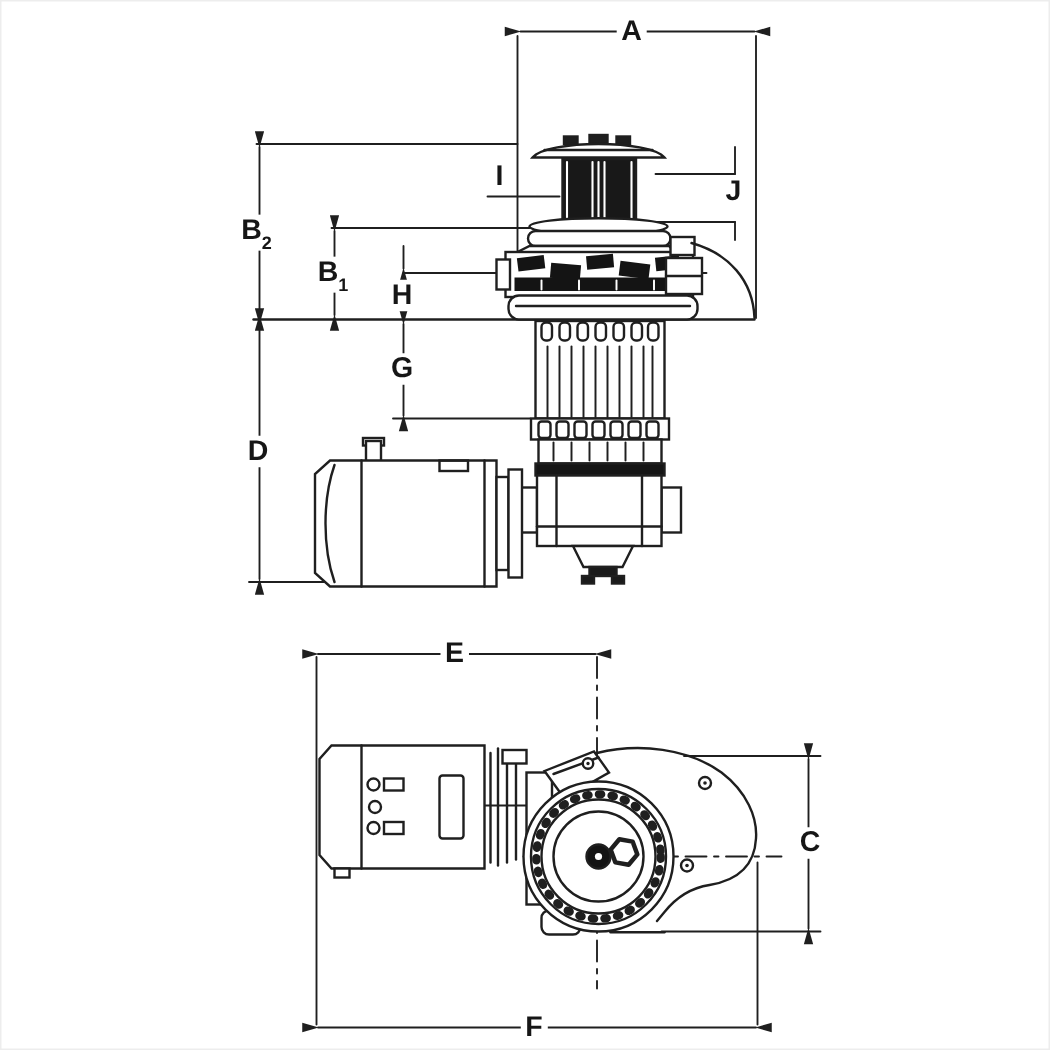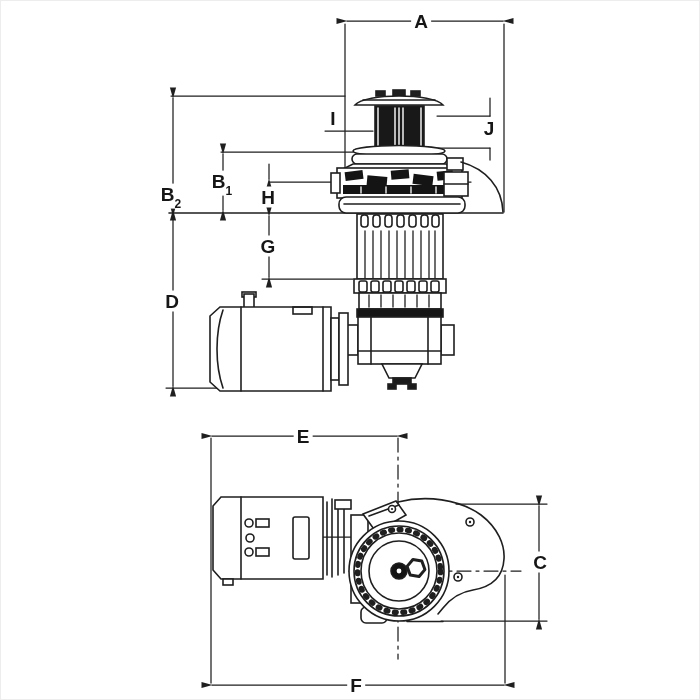--- a/index.html
+++ b/index.html
@@ -254,21 +254,21 @@
       <path d="M423.9,568.6 L418.1,575.5 L409.2,573.9 L406.1,565.4 L411.9,558.5 L420.8,560.1 Z" stroke-width="3" stroke-linejoin="round" fill="#ffffff"></path>
       <circle cx="398" cy="570" r="8" fill="#141414"></circle>
       <circle cx="398" cy="570" r="2.4" fill="#ffffff" stroke="none"></circle>
     </g>
   </g>
 </svg>
 
 <div class="dim-label" style="left:420px;top:20px;"><span>A</span></div>
 <div class="dim-label" style="left:332px;top:117px;"><span>I</span></div>
 <div class="dim-label" style="left:488px;top:127px;"><span>J</span></div>
-<div class="dim-label" style="left:170px;top:154px;margin-top:41px;"><span>B</span><sub>2</sub></div>
+<div class="dim-label" style="left:170px;top:154px;"><span>B</span><sub>2</sub></div>
 <div class="dim-label" style="left:221px;top:182px;"><span>B</span><sub>1</sub></div>
 <div class="dim-label" style="left:267px;top:196px;"><span>H</span></div>
 <div class="dim-label" style="left:267px;top:245px;"><span>G</span></div>
 <div class="dim-label" style="left:171px;top:300px;"><span>D</span></div>
 <div class="dim-label" style="left:302px;top:435px;"><span>E</span></div>
 <div class="dim-label" style="left:355px;top:684px;"><span>F</span></div>
 <div class="dim-label" style="left:539px;top:561px;"><span>C</span></div>
 
 </div>
 

